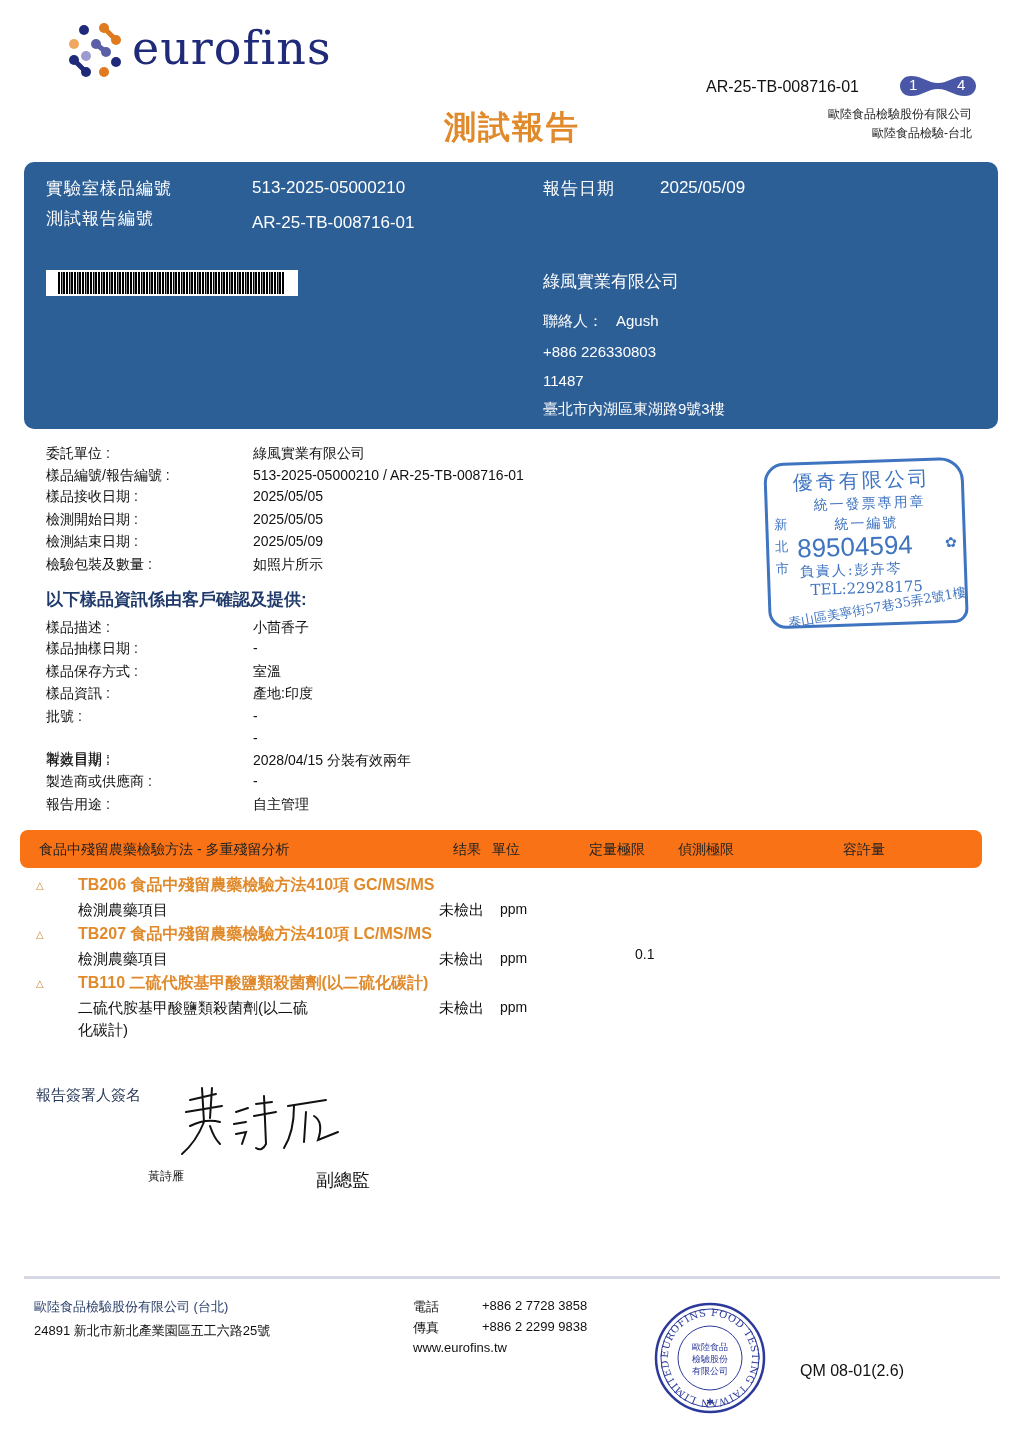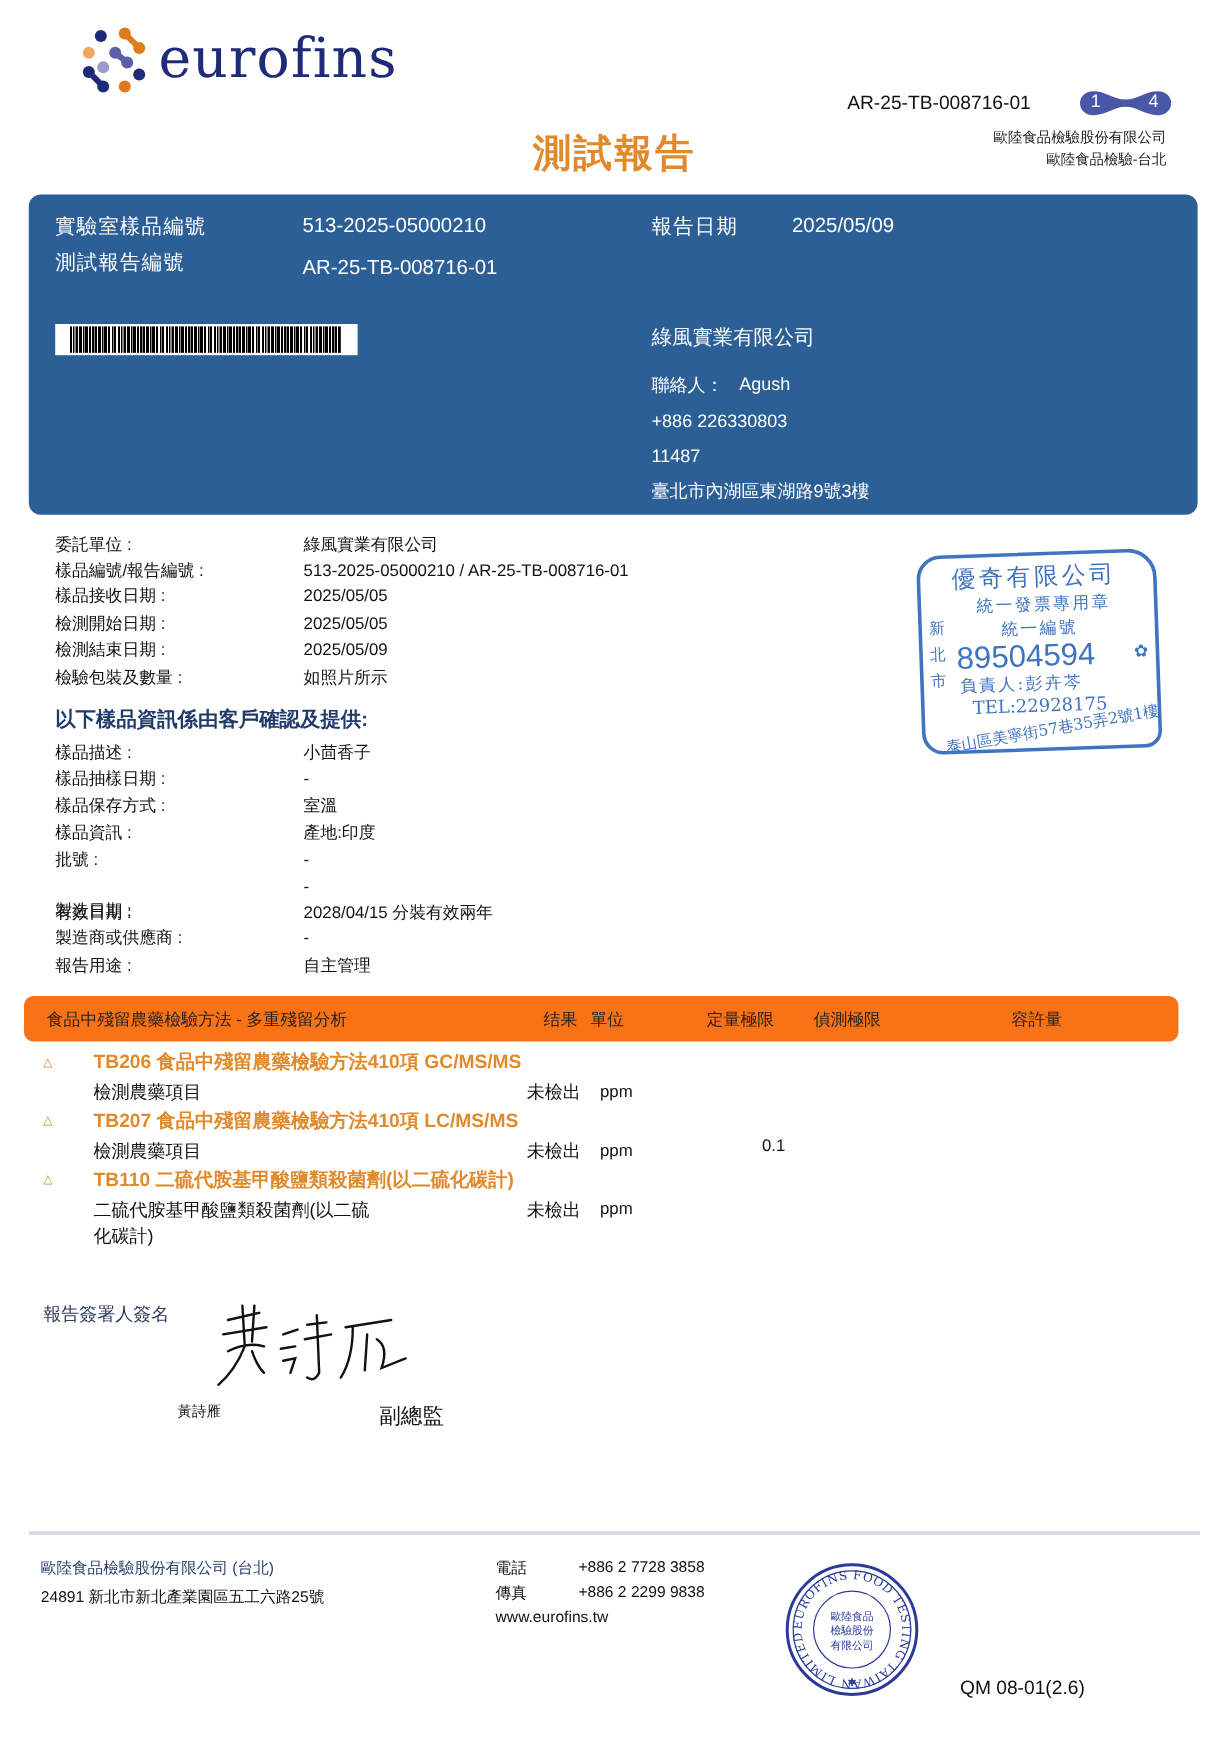--- a/index.html
+++ b/index.html
@@ -50,21 +50,21 @@
   
   .sig-label { left: 36px; top: 1086px; font-size: 15px; color: #2a3a5a; }
   .sig-name { left: 148px; top: 1168px; font-size: 12px; color: #111; }
   .sig-title { left: 316px; top: 1168px; font-size: 18px; color: #111; }
   .signature { left: 176px; top: 1082px; width: 180px; height: 80px; }
 
   
   .footer-rule { left: 24px; top: 1276px; width: 976px; height: 3px; background: #d6d8e6; }
   .f { position: absolute; font-size: 13px; color: #111; }
   .round-seal { left: 654px; top: 1302px; width: 112px; height: 112px; }
-  .qm { left: 800px; top: 1362px; font-size: 16px; color: #111; margin-top: 37px; }
+  .qm { left: 800px; top: 1362px; font-size: 16px; color: #111; }
 </style>
 </head>
 <body>
 
 <svg class="abs logo" viewBox="0 0 66 56" style="width:66px;height:56px;">
   <circle cx="18" cy="8" r="5" fill="#1f2a78"></circle>
   <circle cx="38" cy="6" r="5" fill="#e07a1f"></circle>
   <circle cx="50" cy="18" r="5" fill="#e07a1f"></circle>
   <circle cx="8" cy="22" r="5" fill="#f0a860"></circle>
   <circle cx="30" cy="22" r="5" fill="#5a5fa8"></circle>

